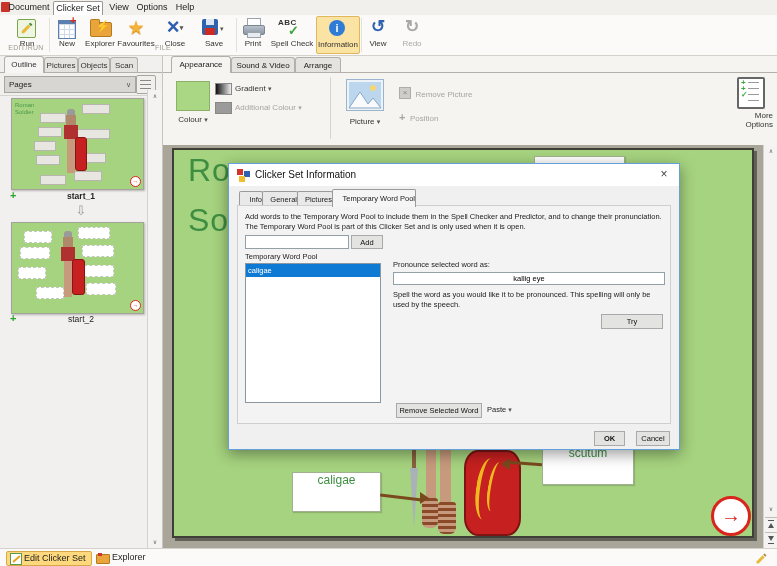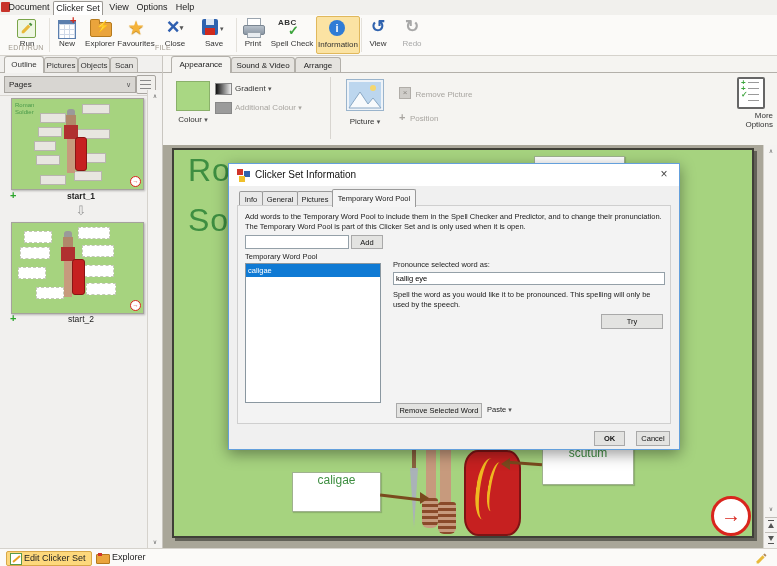--- a/index.html
+++ b/index.html
@@ -48,21 +48,21 @@
   .arrow-line{position:absolute;height:3px;background:#7a4a1e;}
   .arrow-head{position:absolute;width:0;height:0;}
   .next-btn{position:absolute;width:34px;height:34px;background:#fff;border:3px solid #d9251d;border-radius:50%;
             color:#d9251d;font-size:20px;font-weight:bold;text-align:center;line-height:32px;}
   
   .dialog{position:absolute;left:228px;top:163px;width:450px;height:285px;background:#f0f0f0;border:1px solid #64a0dc;
           box-shadow:0 4px 14px rgba(0,0,0,.4);z-index:20;font-size:7.5px;}
   .dlg-titlebar{position:absolute;left:0;top:0;width:100%;height:22px;background:#fff;}
   .dlg-title{position:absolute;left:26px;top:5px;font-size:10px;color:#111;}
   .dlg-close{position:absolute;right:4px;top:1px;width:22px;height:18px;text-align:center;line-height:18px;font-size:12px;color:#444;}
-  .dtab{position:absolute;top:27px;height:15px;line-height:15px;text-align:center;background:#e9e9e9;border:1px solid #9a9a9a;border-bottom:none;border-radius:2px 2px 0 0;font-size:7.5px;}
+  .dtab{position:absolute;top:27px;height:15px;line-height:15px;text-align:right;background:#e9e9e9;border:1px solid #9a9a9a;border-bottom:none;border-radius:2px 2px 0 0;font-size:7.5px;}
   .dtab.active{background:#f5f5f5;top:25px;height:17px;line-height:17px;z-index:2;}
   .dlg-page{position:absolute;left:8px;top:41px;width:432px;height:217px;background:#f3f3f3;border:1px solid #cfcfcf;}
   .dlg-text{position:absolute;font-size:7.5px;color:#222;white-space:nowrap;}
   .dlg-input{position:absolute;background:#fff;border:1px solid #94a0a8;font-size:7.5px;font-family:"Liberation Sans",sans-serif;padding:0 2px;}
   .btn{position:absolute;background:#e3e3e1;border:1px solid #a9a9a9;text-align:center;font-size:7.5px;color:#111;}
   .listbox{position:absolute;background:#fff;border:1px solid #8a97a0;}
   .list-item.selected{background:#0f7ad4;color:#fff;font-size:7.5px;padding:2px 2px;}
   
   .statusbar{position:absolute;left:0;top:548px;width:777px;height:18px;background:#fbfaf8;border-top:1px solid #d5d2cc;font-size:9px;}
   .status-item{position:absolute;top:2px;height:13px;line-height:13px;}
@@ -381,21 +381,21 @@
 
     <input class="dlg-input" style="left: 16px; top: 71px; width: 98px; height: 12px;" value="">
     <div class="btn" style="left:122px;top:71px;width:30px;height:12px;line-height:13px;">Add</div>
 
     <div class="dlg-text" style="left:16px;top:88px;">Temporary Word Pool</div>
     <div class="listbox" style="left:16px;top:99px;width:134px;height:138px;">
       <div class="list-item selected">caligae</div>
     </div>
 
     <div class="dlg-text" style="left:164px;top:96px;">Pronounce selected word as:</div>
-    <input class="dlg-input" style="left: 164px; top: 108px; width: 266px; height: 11px;" value="kallig eye">
+    <input class="dlg-input" style="left: 164px; top: 108px; width: 266px; height: 11px; text-align: center;" value="kallig eye">
     <div class="dlg-text" style="left:164px;top:126px;width:272px;white-space:normal;line-height:9.5px;">Spell the word as you would like it to be pronounced. This spelling will only be used by the speech.</div>
     <div class="btn" style="left:372px;top:150px;width:60px;height:13px;line-height:14px;">Try</div>
 
     <div class="btn" style="left:167px;top:239px;width:84px;height:13px;line-height:14px;">Remove Selected Word</div>
     <div class="abs" style="left:258px;top:241px;font-size:7.5px;">
       <span>Paste</span> <span class="dd">▾</span>
     </div>
 
     <div class="btn" style="left:365px;top:267px;width:29px;height:13px;line-height:14px;font-weight:bold;">OK</div>
     <div class="btn" style="left:407px;top:267px;width:32px;height:13px;line-height:14px;">Cancel</div>

